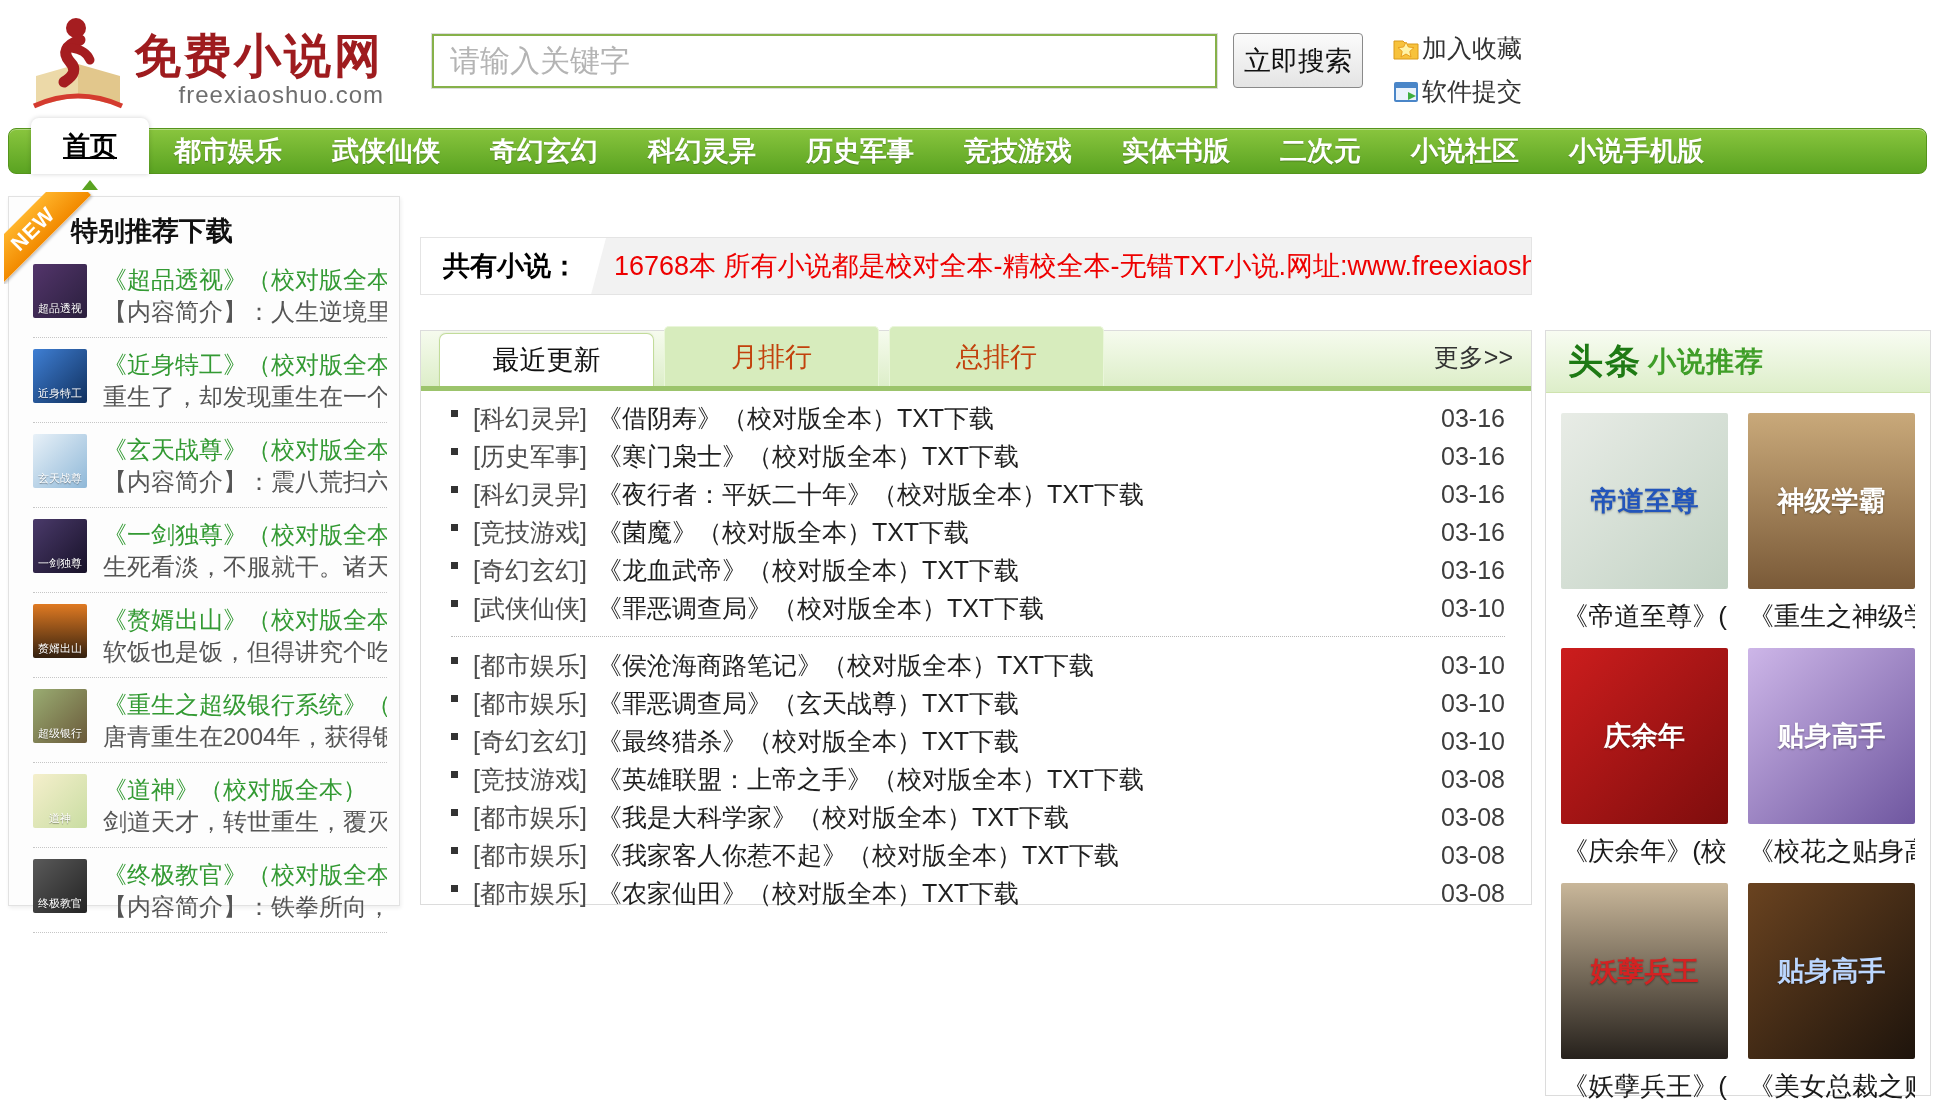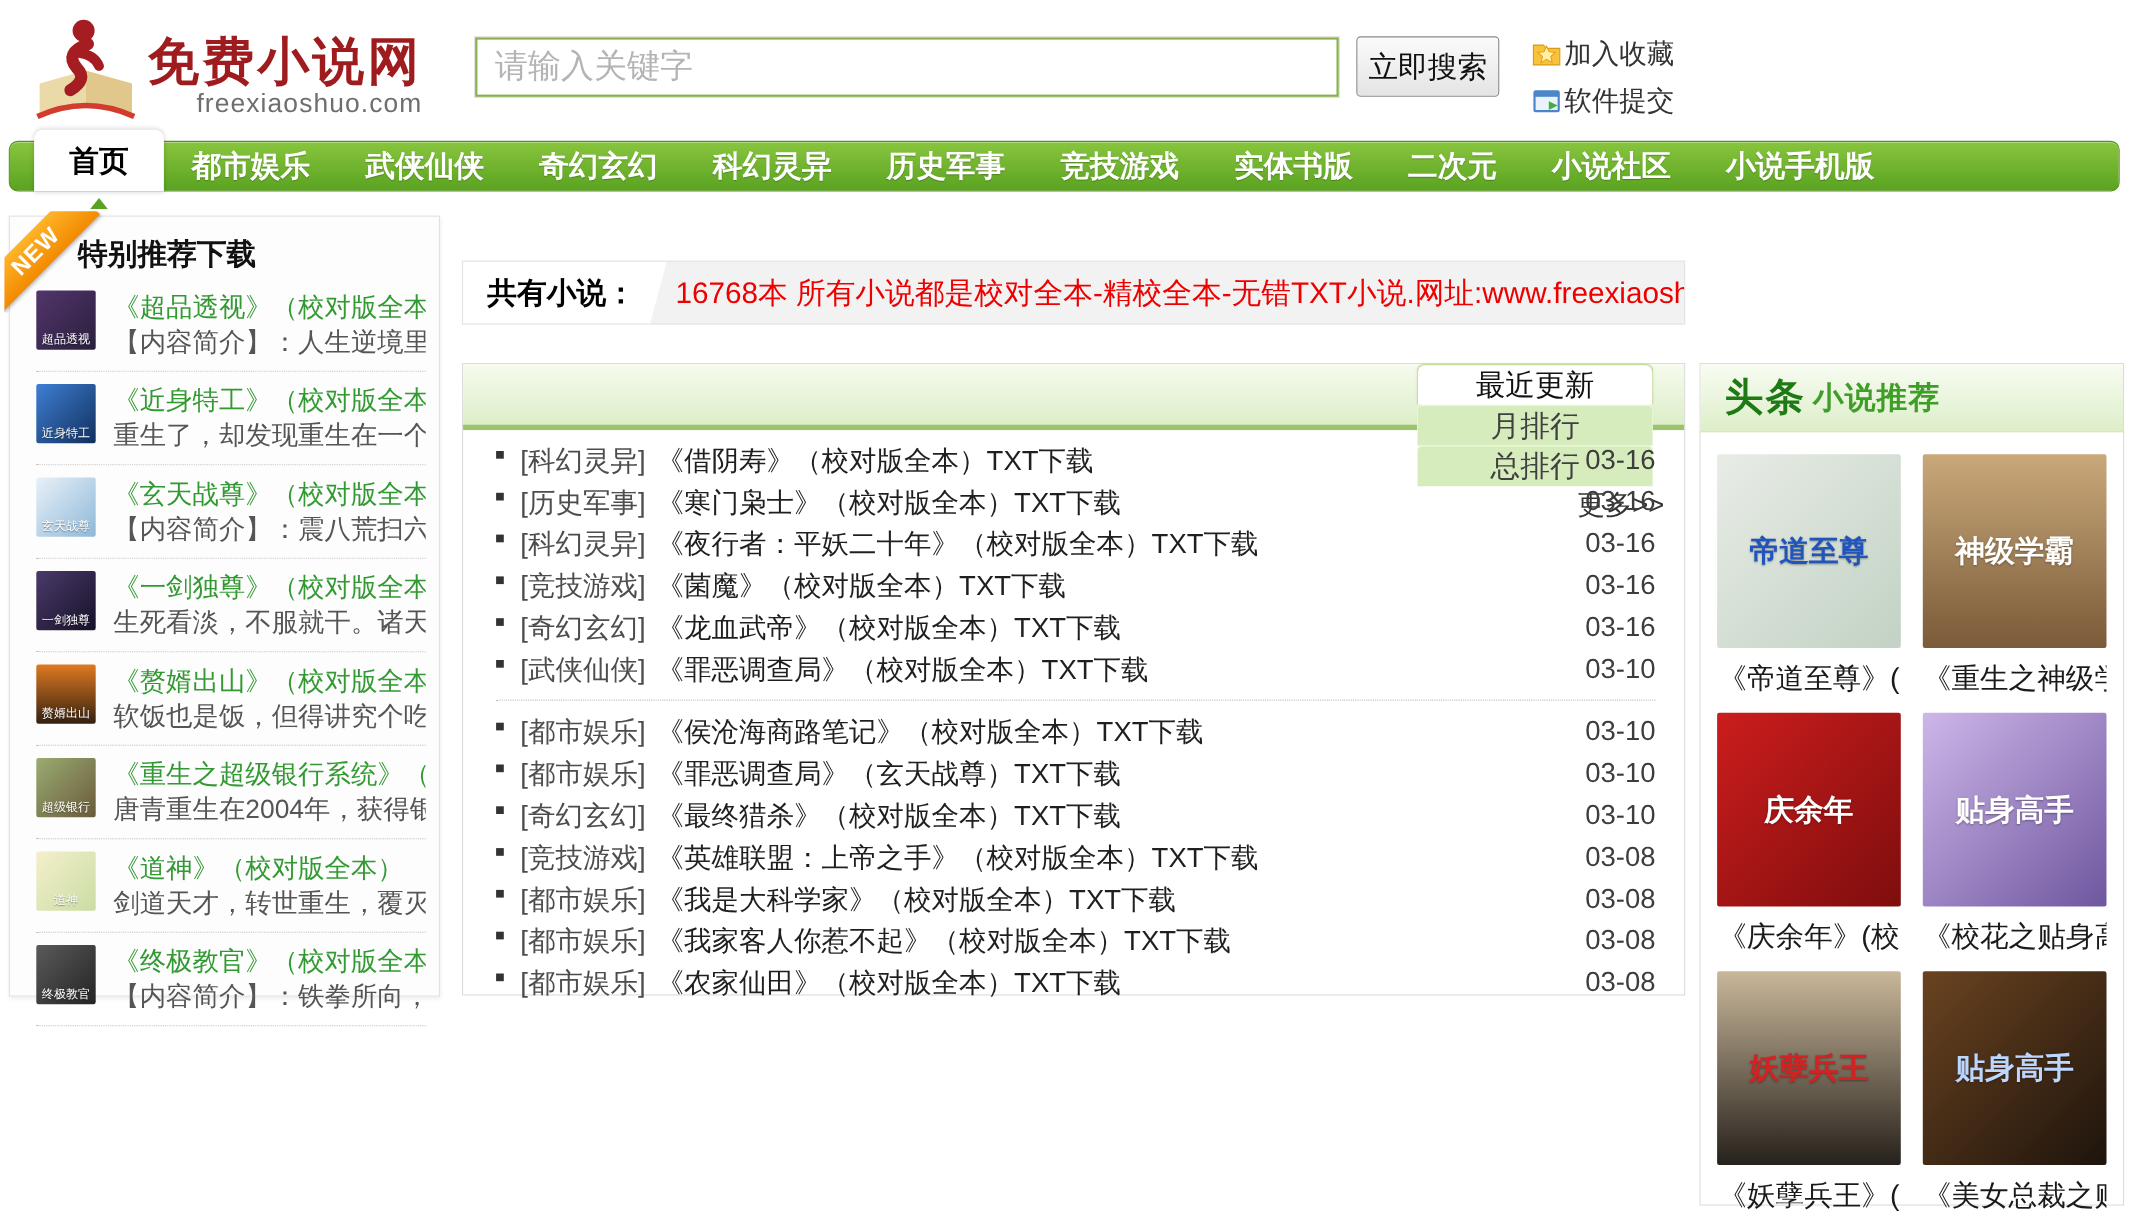--- a/index.html
+++ b/index.html
@@ -18,21 +18,21 @@
   .search-box input { width:100%; height:100%; border:2px solid #86b14a; box-shadow:0 0 0 1px #ddd; font-size:30px; color:#333; padding:0 16px; font-family:"Liberation Sans", sans-serif; }
   .search-box input::placeholder { color:#b4b4b4; }
   .search-btn { position:absolute; left:1233px; top:33px; width:130px; height:55px; background:linear-gradient(#fbfbfb,#e4e4e4); border:1px solid #8a8a8a; border-radius:4px; font-size:27px; color:#111; cursor:pointer; font-family:"Liberation Sans", sans-serif; }
 
   .quick-links { position:absolute; left:1392px; top:32px; }
   .quick-link { display:flex; align-items:center; gap:2px; font-size:25px; color:#333; margin-bottom:10px; cursor:pointer; }
   .quick-link svg { width:28px; height:28px; flex:none; }
 
   
   .nav { position:absolute; left:8px; right:8px; top:128px; height:46px; background:linear-gradient(#89c53e,#5aa321); border:1px solid #55941c; border-radius:8px; display:flex; align-items:center; box-shadow:inset 0 1px 0 rgba(255,255,255,.35); }
-  .nav-home { position:relative; margin-left:22px; width:118px; height:56px; top:-5px; background:#fff; border-radius:8px 8px 0 0; box-shadow:0 0 5px rgba(0,0,0,.18); display:flex; align-items:center; justify-content:center; font-size:27px; font-weight:bold; color:#000; cursor:pointer; }
+  .nav-home { position:relative; margin-left:22px; width:118px; height:56px; top:-5px; background:#fff; border-radius:8px 8px 0 0; box-shadow:0 0 5px rgba(0,0,0,.18); display:flex; align-items:center; justify-content:center; font-size:27px; font-weight:bold; color:#000; cursor:pointer;text-decoration:underline; }
   .nav-home::after { content:''; position:absolute; left:50%; bottom:-16px; transform:translateX(-50%); width:0; height:0; border:8px solid transparent; border-top:none; border-bottom:10px solid #5aa321; }
   .nav-item { color:#fff; font-size:27px; font-weight:bold; padding:0 25px; text-shadow:0 1px 1px rgba(0,0,0,.25); cursor:pointer; white-space:nowrap; }
   .nav-item:first-of-type { margin-left:14px; }
 
   
   .sidebar { position:absolute; left:8px; top:196px; width:392px; height:710px; background:#fdfdfd; border:1px solid #e2e2e2; box-shadow:1px 2px 4px rgba(0,0,0,.07); }
   .ribbon { position:absolute; top:-5px; left:-5px; width:92px; height:92px; overflow:hidden; }
   .ribbon span { position:absolute; left:-36px; top:20px; display:block; width:130px; padding:5px 0; background:linear-gradient(#ffb42a,#f28a00); color:#fff; font-weight:bold; font-size:21px; text-align:center; transform:rotate(-45deg); box-shadow:0 2px 3px rgba(0,0,0,.25); letter-spacing:1px; }
   .sidebar-title { font-size:27px; font-weight:bold; color:#111; margin:16px 0 4px 62px; }
   .book-list { padding:0 12px 0 24px; }
@@ -43,24 +43,24 @@
   .book-desc { color:#555; font-size:24px; line-height:32px; white-space:nowrap; overflow:hidden; }
 
   
   .banner { position:absolute; left:420px; top:237px; width:1112px; height:58px; display:flex; background:#f2f2f2; border:1px solid #e4e4e4; overflow:hidden; }
   .banner-label { position:relative; background:#fff; display:flex; align-items:center; padding:0 10px 0 22px; font-size:27px; font-weight:bold; color:#000; flex:none; }
   .banner-label::after { content:''; width:0; height:0; border-top:68px solid #fff; border-right:18px solid transparent; position:absolute; right:-18px; top:0; }
   .banner-text { display:flex; align-items:center; font-size:27px; color:#ee0000; padding-left:26px; white-space:nowrap; overflow:hidden; }
 
   
   .main-panel { position:absolute; left:420px; top:330px; width:1112px; height:575px; background:#fff; border:1px solid #dcdcdc; }
-  .tab-bar { height:60px; background:linear-gradient(#f6fbee,#ddeec9); border-bottom:5px solid #9cc46c; display:flex; align-items:flex-end; padding:0 18px;flex-direction:column; }
+  .tab-bar { height:60px; background:linear-gradient(#f6fbee,#ddeec9); border-bottom:5px solid #9cc46c; display:flex; align-items:flex-end; padding:0 18px; }
   .tab { width:215px; display:flex; align-items:center; justify-content:center; font-size:27px; margin-right:10px; cursor:pointer; }
   .tab-active { background:#fff; height:53px; border:1px solid #c2dc9a; border-bottom:none; border-radius:7px 7px 0 0; color:#111; box-shadow:0 -1px 2px rgba(0,0,0,.05); }
-  .tab-idle { background:#d7ecbd; height:48px; border:1px solid #eaf6da; border-bottom:none; border-radius:5px 5px 0 0; color:#404040; }
+  .tab-idle { background:#d7ecbd; height:60px; border:1px solid #eaf6da; border-bottom:none; border-radius:5px 5px 0 0; color:#c2410c; }
   .more-link { margin-left:auto; font-size:25px; color:#333; padding-bottom:12px; cursor:pointer; }
   .novel-list { padding:8px 26px 0 30px; }
   .novel-row { display:flex; align-items:center; height:38px; font-size:25px; cursor:pointer; }
   .bullet { width:7px; height:7px; background:#333; flex:none; margin-right:15px; margin-top:-10px; }
   .novel-cat { color:#4d4d4d; margin-right:10px; flex:none; }
   .novel-title { color:#1f1f1f; white-space:nowrap; overflow:hidden; }
   .novel-date { margin-left:auto; color:#3d3d3d; padding-left:12px; flex:none; }
   .group-sep { border-top:1px dotted #b9b9b9; margin:9px 0; }
 
   

